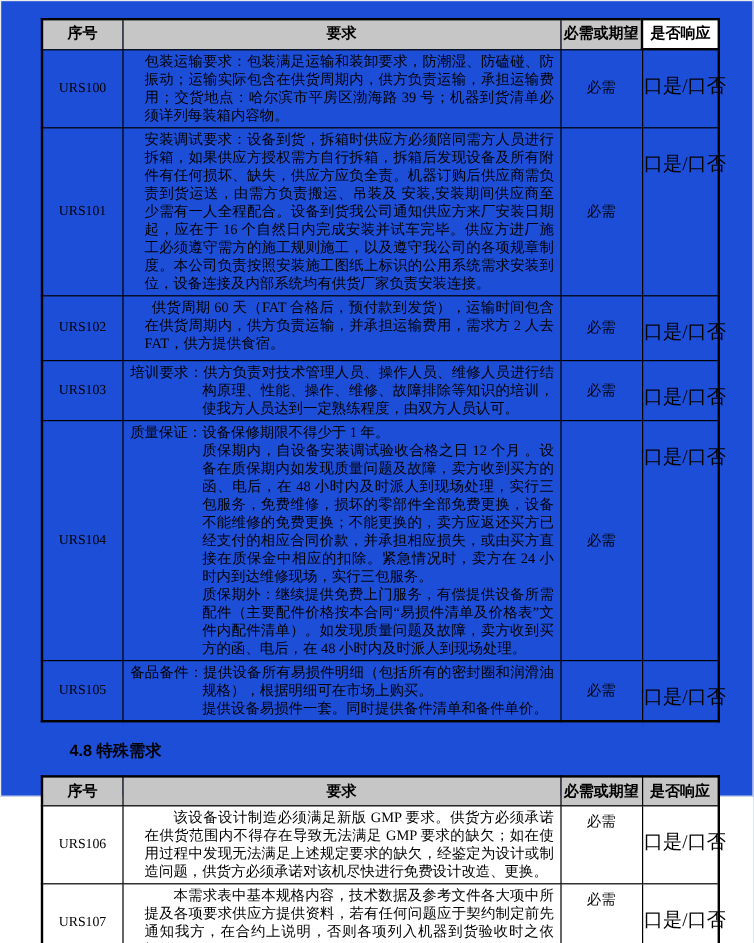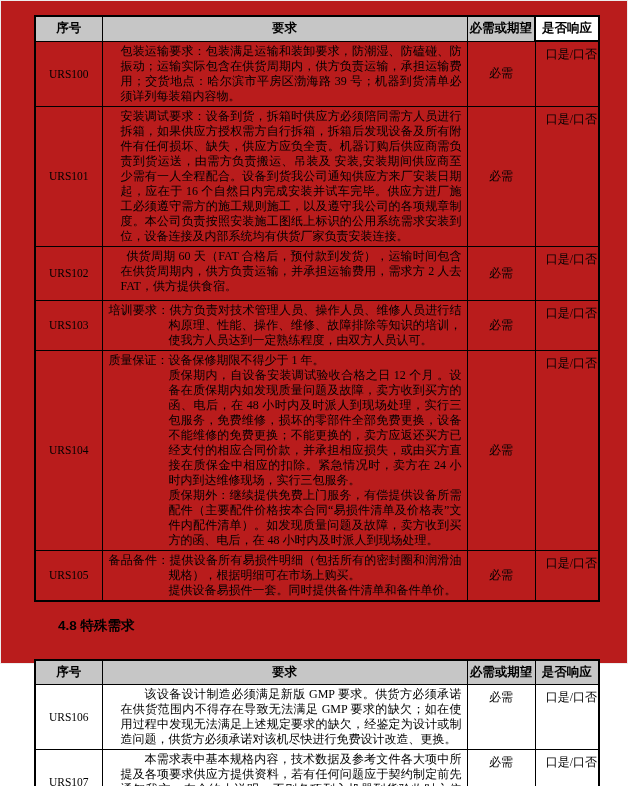--- a/index.html
+++ b/index.html
@@ -1,31 +1,31 @@
 <!DOCTYPE html>
 <html><head>
 <meta charset="utf-8">
 <style>
   html,body{margin:0;padding:0;background:#fff;}
   body{width:628px;height:786px;font-family:"Liberation Serif","DejaVu Serif",serif;color:#000;}
-  .page{box-sizing:border-box;width:628px;height:664px;padding:14px 31px 0 33px;border:1px solid #ededed;background:#b91c1c;}
+  .page{box-sizing:border-box;width:628px;height:664px;padding:14px 31px 0 33px;border:1px solid #ededed;background:#1d4ed8;}
   table.req-table{border-collapse:collapse;table-layout:fixed;width:564px;border:2px solid #000;}
   table.req-table th,table.req-table td{border:1px solid #000;box-sizing:border-box;}
   table.req-table th{background:#c6c6c6;height:25px;font-family:"Liberation Sans","DejaVu Sans",sans-serif;font-weight:bold;font-size:12.5px;text-align:center;vertical-align:middle;padding:0 2px;}
   table.req-table th.hd-white{background:#fff;border:2px solid #000;}
   td.seq{text-align:center;vertical-align:middle;font-size:11.5px;font-family:"Liberation Serif","DejaVu Serif",serif;}
   td.req{vertical-align:top;text-align:justify;text-justify:inter-character;font-size:12px;line-height:15px;padding:2px 5px 2px 18px;white-space:pre-line;}
   td.req.ind05{text-indent:0.5em;}
   td.req.ind2{text-indent:2em;}
   td.req.hang5{padding-left:calc(6px + 5em);text-indent:-5em;font-family:Liberation Serif, serif;}
   td.nec{text-align:center;font-size:12px;}
-  td.resp{text-align:right;vertical-align:top;font-size:12px;padding-top:4px;white-space:nowrap;}
+  td.resp{text-align:right;vertical-align:top;font-size:16px;padding-top:20px;white-space:nowrap;}
   table.t1 td.nec{vertical-align:middle;}
   table.t2 td.nec{vertical-align:top;padding-top:4px;}
-  .section-heading{margin:15px 0 24px 24px;font-family:"Liberation Sans","DejaVu Sans",sans-serif;font-weight:bold;font-size:13.5px;}
+  .section-heading{margin:15px 0 11px 24px;font-family:"Liberation Sans","DejaVu Sans",sans-serif;font-weight:bold;font-size:13.5px;}
   
   .h57{height:57px}.h131{height:131px}.h54{height:54px}.h48{height:48px}.h194{height:194px}.h49{height:49px}.h64{height:64px}.h46{height:46px}
 </style>
 </head>
 <body>
 
 <div class="page">
 
   <table class="req-table t1">
     <colgroup>

